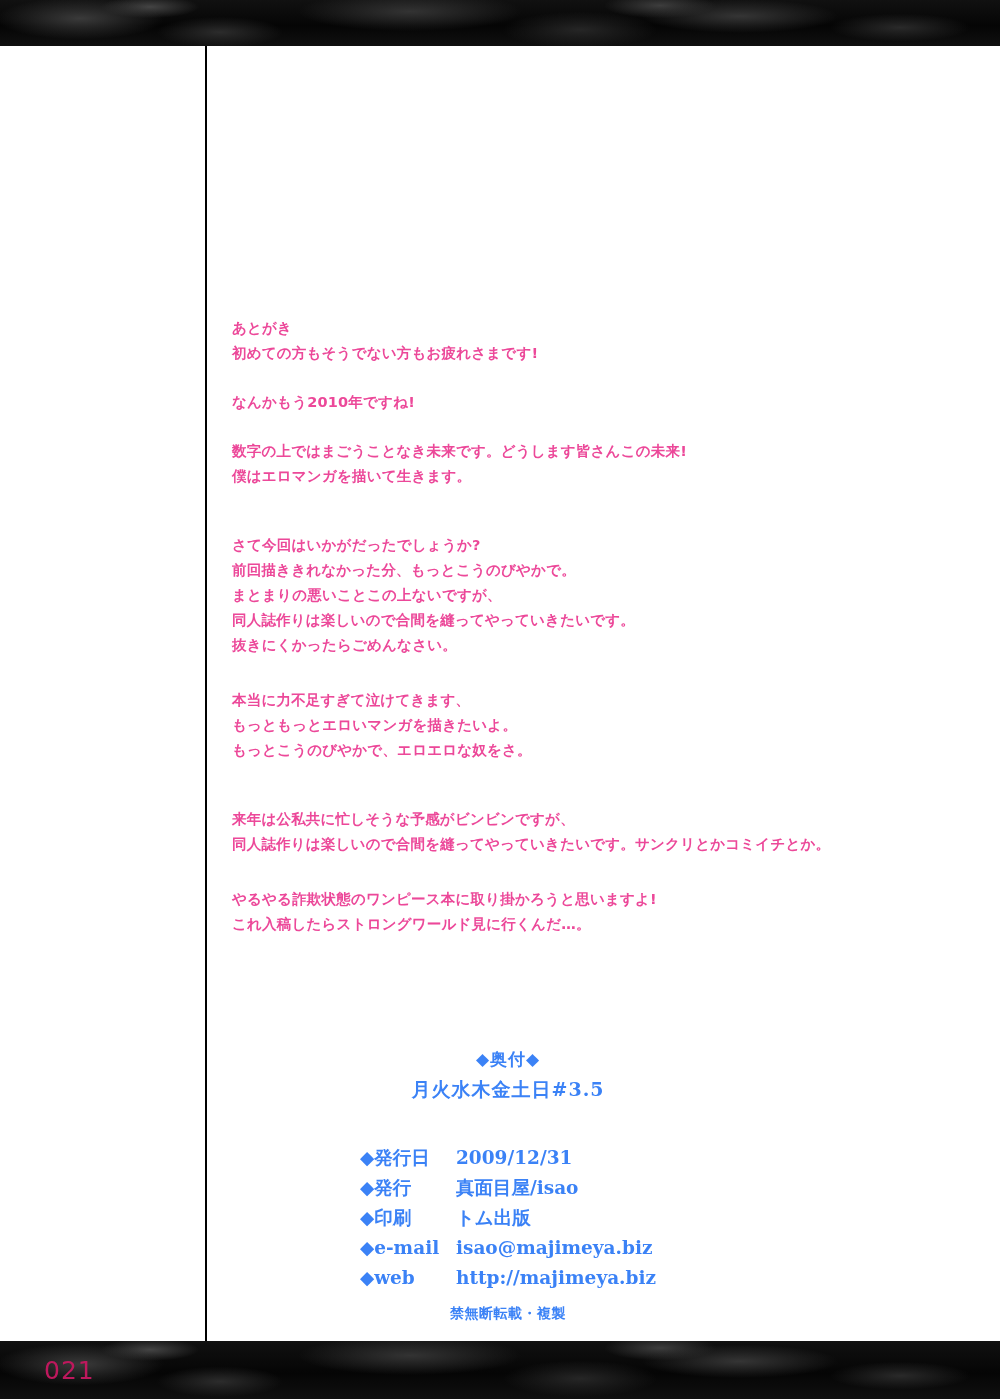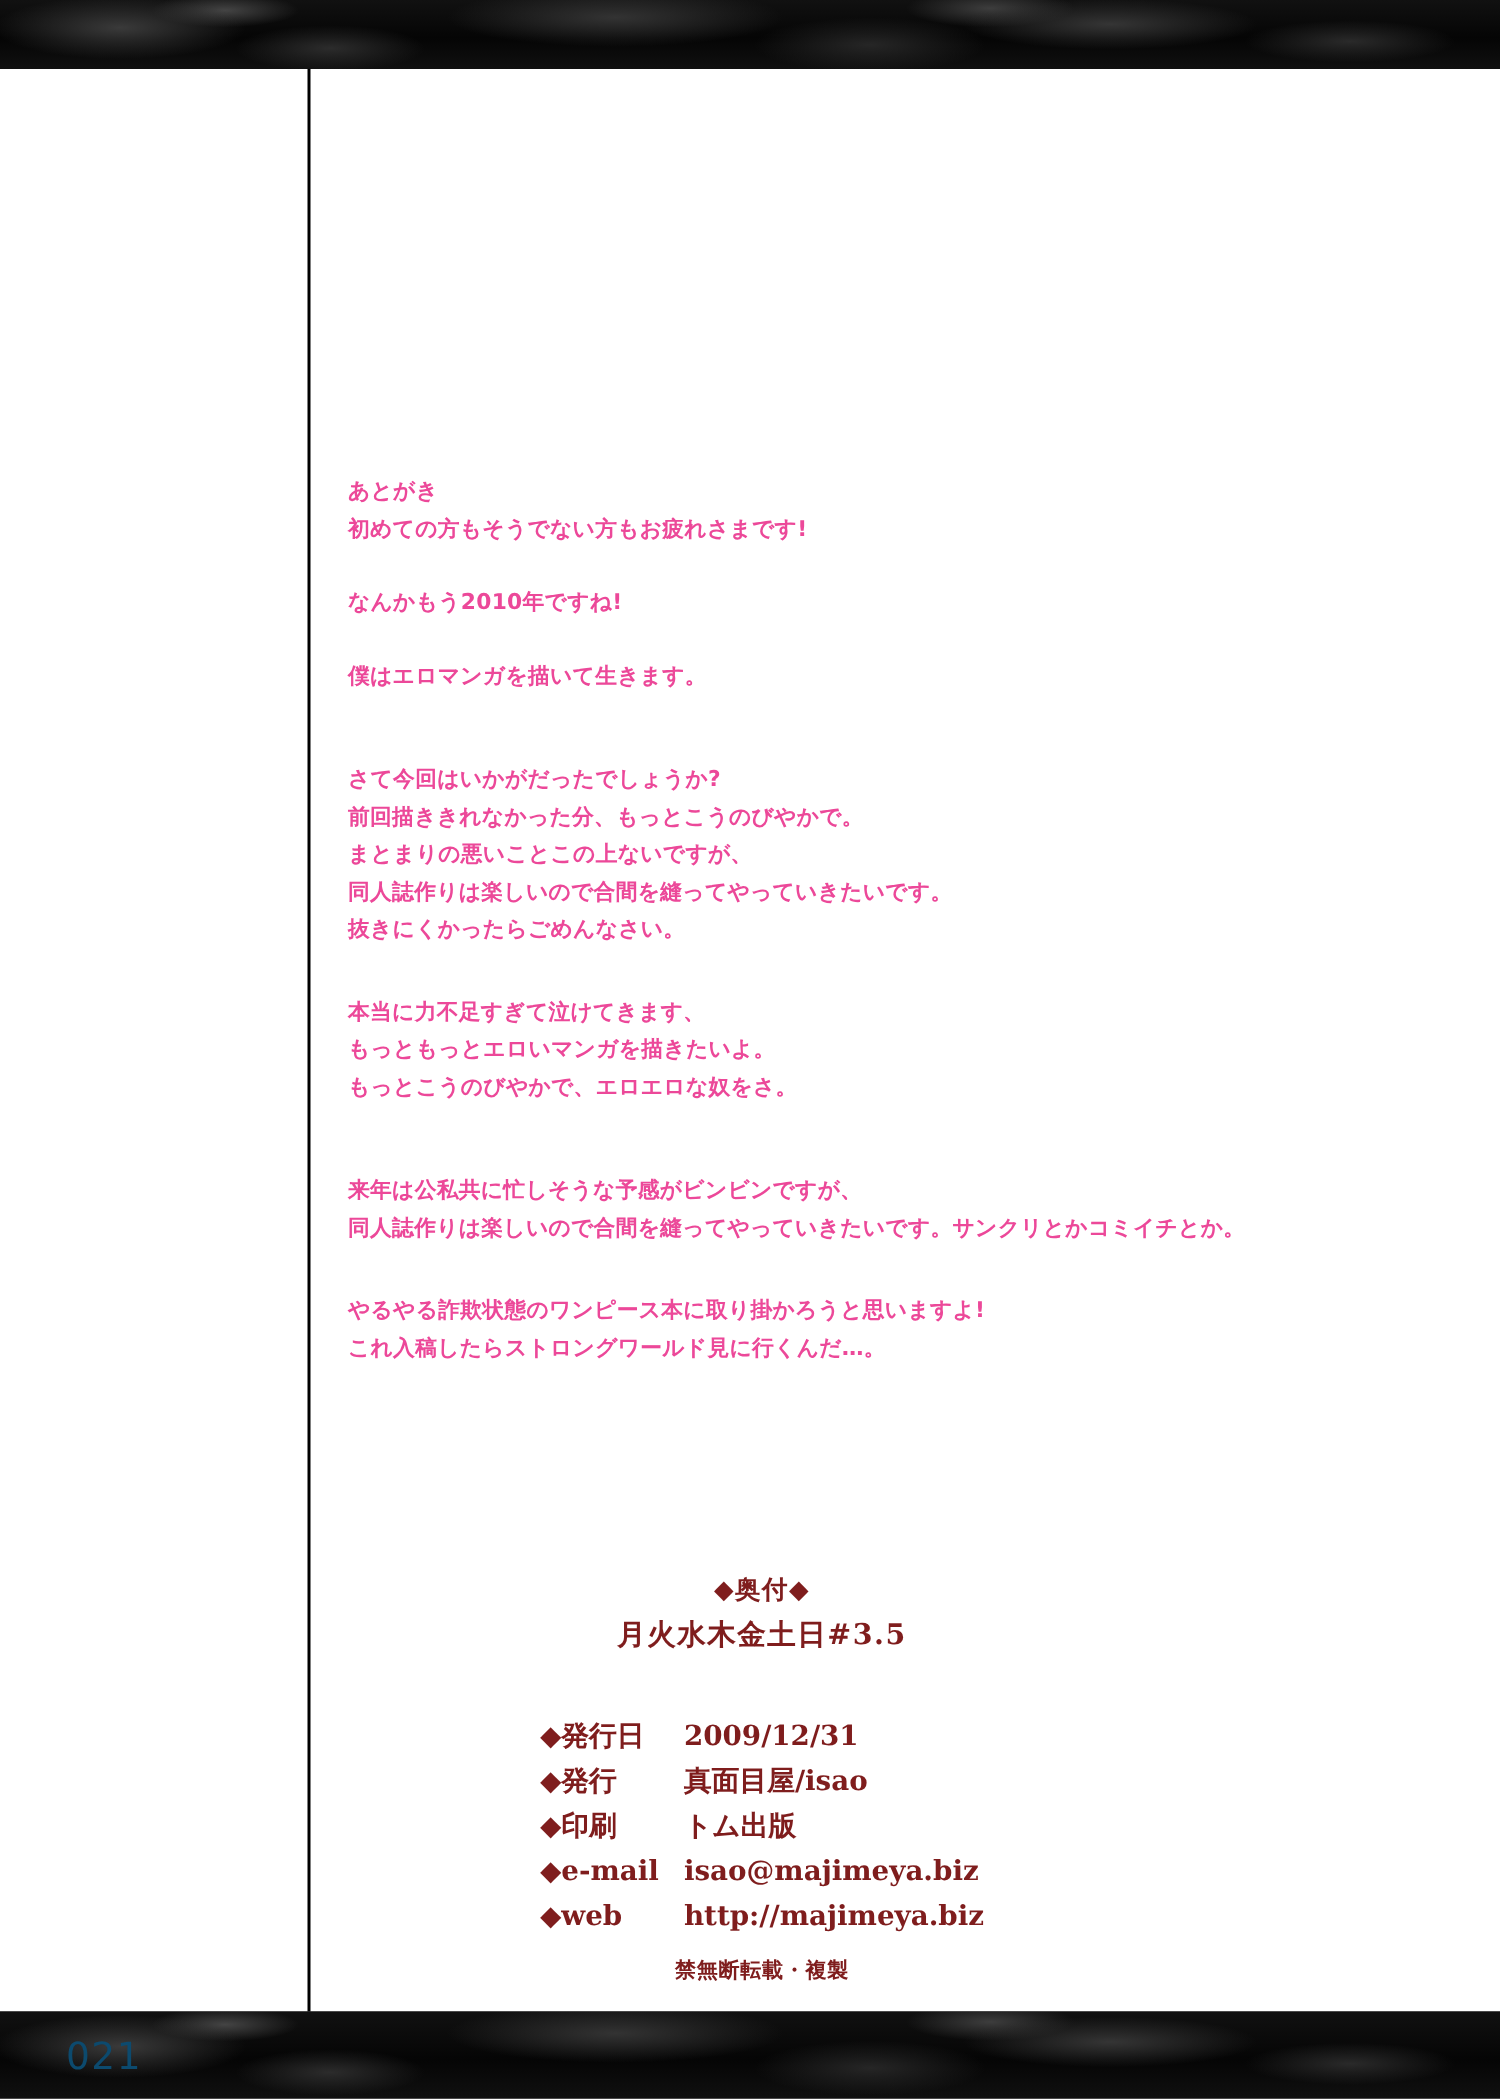--- a/index.html
+++ b/index.html
@@ -43,21 +43,21 @@
     width: 2px;
     height: 1295px;
     background: #000000;
   }
 
   
   .page-number {
     position: absolute;
     left: 44px;
     bottom: 14px;
-    color: #0c4a6e;
+    color: #be185d;
     font-family: "DejaVu Sans", sans-serif;
     font-size: 25px;
     letter-spacing: 1px;
   }
 
   
   .afterword {
     position: absolute;
     left: 232px;
     top: 316px;
@@ -76,21 +76,21 @@
   .afterword .gap-md { height: 30px; }
   .afterword .gap-lg { height: 44px; }
 
   
   .colophon {
     position: absolute;
     left: 16px;
     right: 0;
     top: 1048px;
     text-align: center;
-    color: #7f1d1d;
+    color: #3b82f6;
     font-family: "DejaVu Serif", serif;
     font-weight: bold;
   }
   .colophon-heading {
     font-size: 17px;
     letter-spacing: 1px;
     margin-bottom: 6px;
   }
   .colophon-title {
     font-size: 19px;
@@ -128,20 +128,21 @@
 <div class="rule-vertical"></div>
 
 <div class="page-number">021</div>
 
 <div class="afterword">
     <p>あとがき</p>
     <p>初めての方もそうでない方もお疲れさまです!</p>
     <div class="gap-sm"></div>
     <p>なんかもう2010年ですね!</p>
     <div class="gap-sm"></div>
+    <p>数字の上ではまごうことなき未来です。どうします皆さんこの未来!</p>
     <p>僕はエロマンガを描いて生きます。</p>
     <div class="gap-lg"></div>
     <p>さて今回はいかがだったでしょうか?</p>
     <p>前回描ききれなかった分、もっとこうのびやかで。</p>
     <p>まとまりの悪いことこの上ないですが、</p>
     <p>同人誌作りは楽しいので合間を縫ってやっていきたいです。</p>
     <p>抜きにくかったらごめんなさい。</p>
     <div class="gap-md"></div>
     <p>本当に力不足すぎて泣けてきます、</p>
     <p>もっともっとエロいマンガを描きたいよ。</p>

